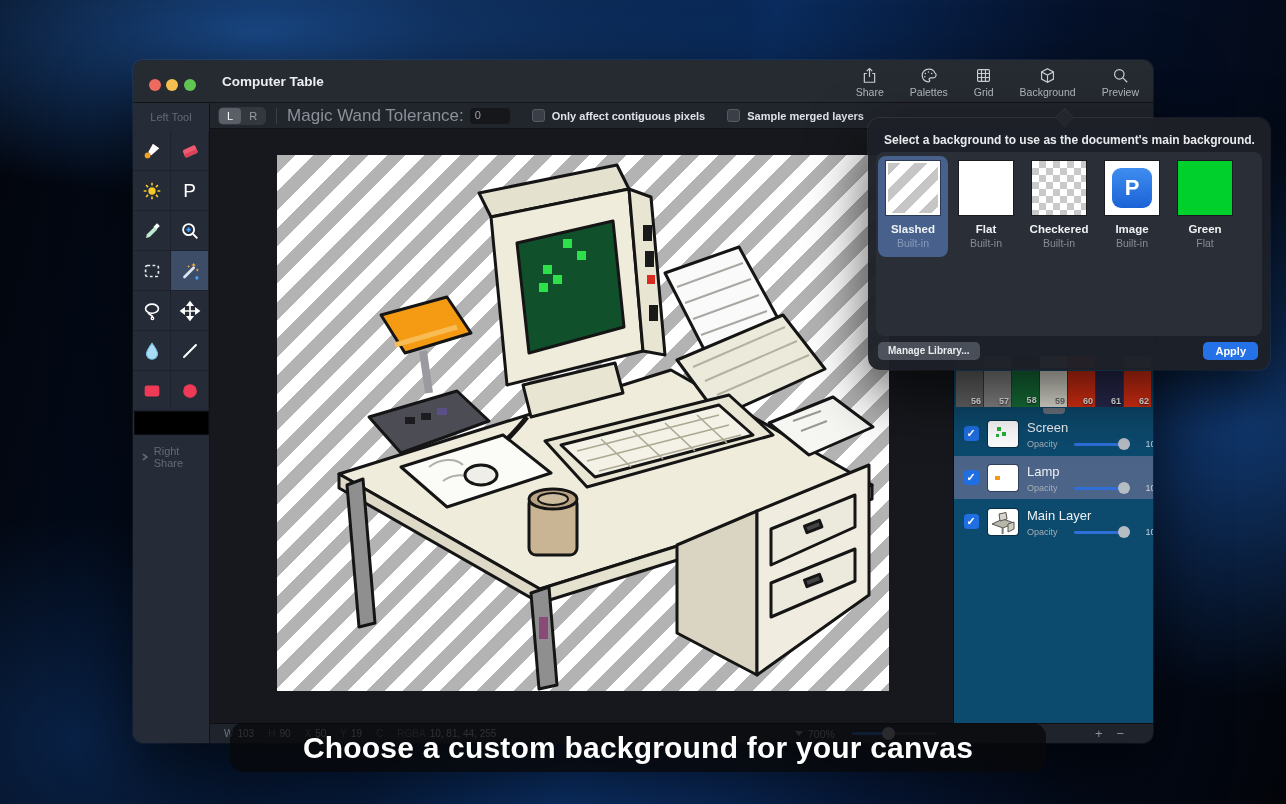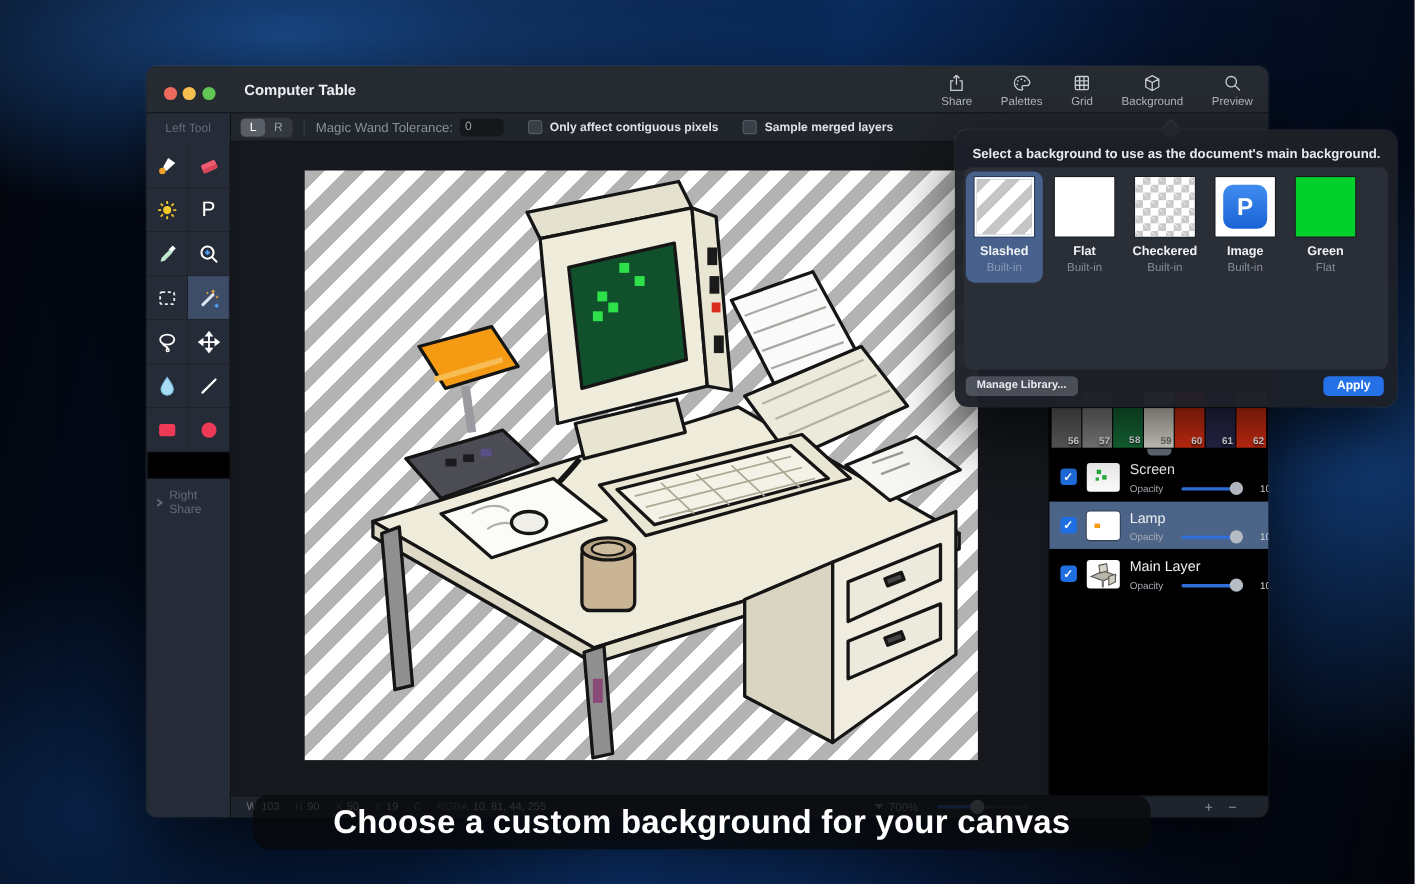--- a/index.html
+++ b/index.html
@@ -25,42 +25,42 @@
   .win-title { position:absolute; left:89px; top:14px; font-size:13.5px; font-weight:700; color:#eceef1; }
   .tb-tools { position:absolute; right:12px; top:4px; display:flex; gap:22px; }
   .tb-item { display:flex; flex-direction:column; align-items:center; gap:1px; padding:2px 2px; cursor:default; }
   .tb-item svg { width:19px; height:19px; stroke:#c9ced6; fill:none; stroke-width:1.5; }
   .tb-item .lbl { font-size:10.5px; color:#b2b7bf; }
   .optionsbar { position:absolute; left:77px; top:43px; right:0; height:26px; background:#21252c; border-bottom:1px solid #101216; display:flex; align-items:center; }
   .seg { display:flex; margin-left:8px; background:#33373e; border-radius:5px; padding:1px; }
   .seg span { font-size:11px; padding:2px 8px; border-radius:4px; color:#9aa0a8; }
   .seg .on { background:#5a5f67; color:#fff; }
   .opt-div { width:1px; height:16px; background:#3a3e45; margin:0 10px; }
-  .opt-label { font-size:12px; color:#8b9199; }
+  .opt-label { font-size:17px; color:#8b9199; }
   .opt-field { width:40px; height:16px; margin-left:6px; background:#15171b; border-radius:4px; font-size:11px; color:#9aa0a8; padding:1px 5px; }
   .chk { width:13px; height:13px; border-radius:3px; background:#3a3f47; border:1px solid #555b63; margin-left:22px; margin-right:7px; flex:none; }
   .chk-label { font-size:11px; font-weight:700; color:#dfe2e7; }
   
   .sidebar { position:absolute; left:0; top:43px; width:77px; bottom:0; background:#262c37; border-right:1px solid #101216; }
   .side-head { display:block; text-align:center; margin-top:8px; font-size:11px; color:#626a77; }
   .tools { position:absolute; left:0; top:28px; width:77px; display:grid; grid-template-columns:38px 38px; }
   .tool { width:38px; height:40px; display:flex; align-items:center; justify-content:center; border-right:1px solid #1d222c; border-bottom:1px solid #1d222c; }
   .tool svg { width:22px; height:22px; }
   .tool.sel { background:#3d4d68; }
   .p-letter { font-size:19px; color:#fff; font-weight:400; }
   .primary-color { position:absolute; left:1px; top:308px; width:75px; height:24px; background:#000; border:1px solid #0a0c10; }
   .side-foot { position:absolute; left:0; top:342px; width:77px; display:flex; align-items:center; gap:5px; padding-left:8px; font-size:11px; color:#626a77; }
   .side-foot svg{ width:8px; height:8px; stroke:#626a77; fill:none; stroke-width:1.8; }
   
   .canvas-area { position:absolute; left:78px; top:70px; right:201px; bottom:20px; background:#16181d; }
   .canvas { position:absolute; left:66px; top:25px; width:612px; height:536px;
     background:repeating-linear-gradient(135deg,#b3b3b3 0 13px,#ffffff 13px 26px); }
   .canvas svg { position:absolute; inset:0; }
   
-  .rightpanel { position:absolute; right:0; top:70px; width:200px; bottom:20px; background:#000000; border-left:1px solid #0c0e12; }
+  .rightpanel { position:absolute; right:0; top:70px; width:200px; bottom:20px; background:#0c4a6e; border-left:1px solid #0c0e12; }
   .pal-partial { position:absolute; left:2px; top:226px; width:196px; height:13px; overflow:hidden; display:flex; gap:1px; }
   .pal-partial div { width:27px; height:30px; margin-top:-18px; }
   .pal-row { position:absolute; left:2px; top:241px; display:flex; gap:1px; }
   .swatch { position:relative; width:27px; height:36px; }
   .swatch .num { position:absolute; right:2px; bottom:1px; font-size:9px; font-weight:700; color:#fff; text-shadow:0 1px 2px rgba(0,0,0,.8); }
   .swatch.light .num{ color:#777; text-shadow:none; }
   .pal-notch { position:absolute; left:89px; top:278px; width:22px; height:6px; background:#6e7681; border-radius:0 0 4px 4px; }
   .layer { position:absolute; left:0; width:200px; height:43px; display:flex; align-items:center; }
   .layer.sel { background:#4c6488; }
   .l-check { width:15px; height:15px; margin-left:10px; border-radius:3.5px; background:#1f6fe3; position:relative; flex:none; }

